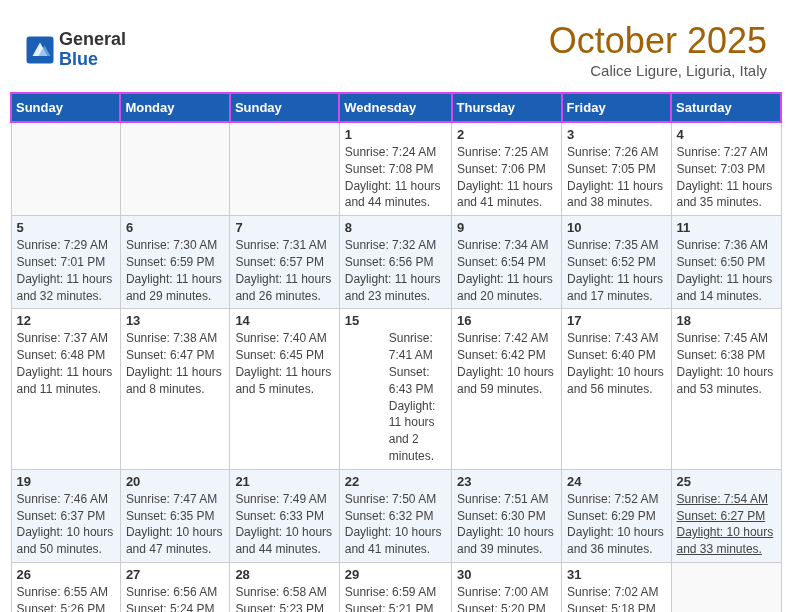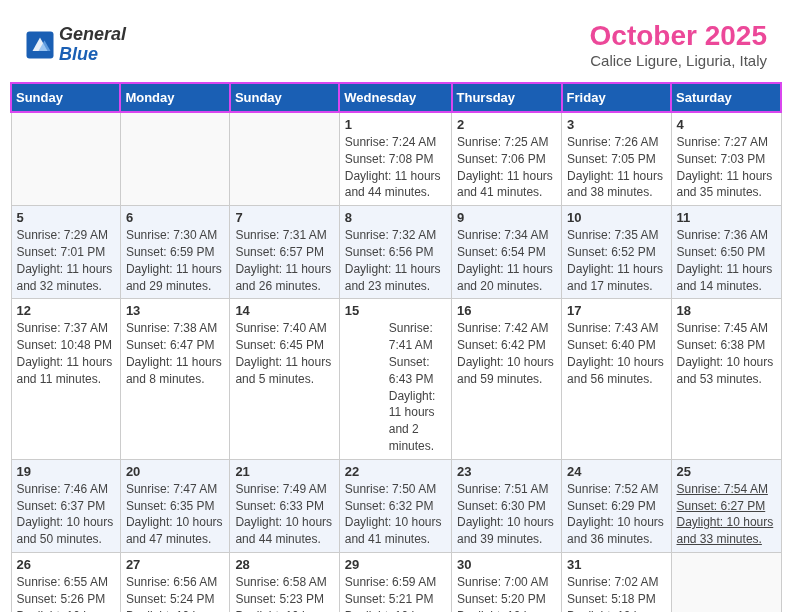--- a/index.html
+++ b/index.html
@@ -12,21 +12,20 @@
     }
     .header {
       display: flex;
       justify-content: space-between;
       align-items: center;
       padding: 10px 15px 5px 15px;
     }
     .logo {
       display: flex;
       align-items: center;
-      font-style: italic;
     }
     .logo-text {
       display: flex;
       flex-direction: column;
       line-height: 1.1;
     }
     .logo-general {
       font-size: 18px;
       font-weight: bold;
       color: #333;
@@ -38,23 +37,23 @@
     }
     .logo-icon {
       width: 30px;
       height: 30px;
       margin-right: 4px;
     }
     .title-section {
       text-align: right;
     }
     .month-title {
-      font-size: 28px;
-      font-weight: bold;
-      color: #ec4899;
+      font-size: 36px;
+      font-weight: normal;
+      color: #a16207;
     }
     .location {
       font-size: 15px;
       color: #555;
     }
     .calendar {
       width: 100%;
       border-collapse: collapse;
       margin: 8px 0;
     }
@@ -199,21 +198,21 @@
           <div class="day-number">11</div>
           <div class="day-info" style="white-space: pre-line;">Sunrise: 7:36 AM
 Sunset: 6:50 PM
 Daylight: 11 hours and 14 minutes.</div>
         </td>
       </tr>
       <tr>
         <td>
           <div class="day-number">12</div>
           <div class="day-info" style="white-space: pre-line;">Sunrise: 7:37 AM
-Sunset: 10:48 PM
+Sunset: 6:48 PM
 Daylight: 11 hours and 11 minutes.</div>
         </td>
         <td>
           <div class="day-number">13</div>
           <div class="day-info" style="white-space: pre-line;">Sunrise: 7:38 AM
 Sunset: 6:47 PM
 Daylight: 11 hours and 8 minutes.</div>
         </td>
         <td>
           <div class="day-number">14</div>

